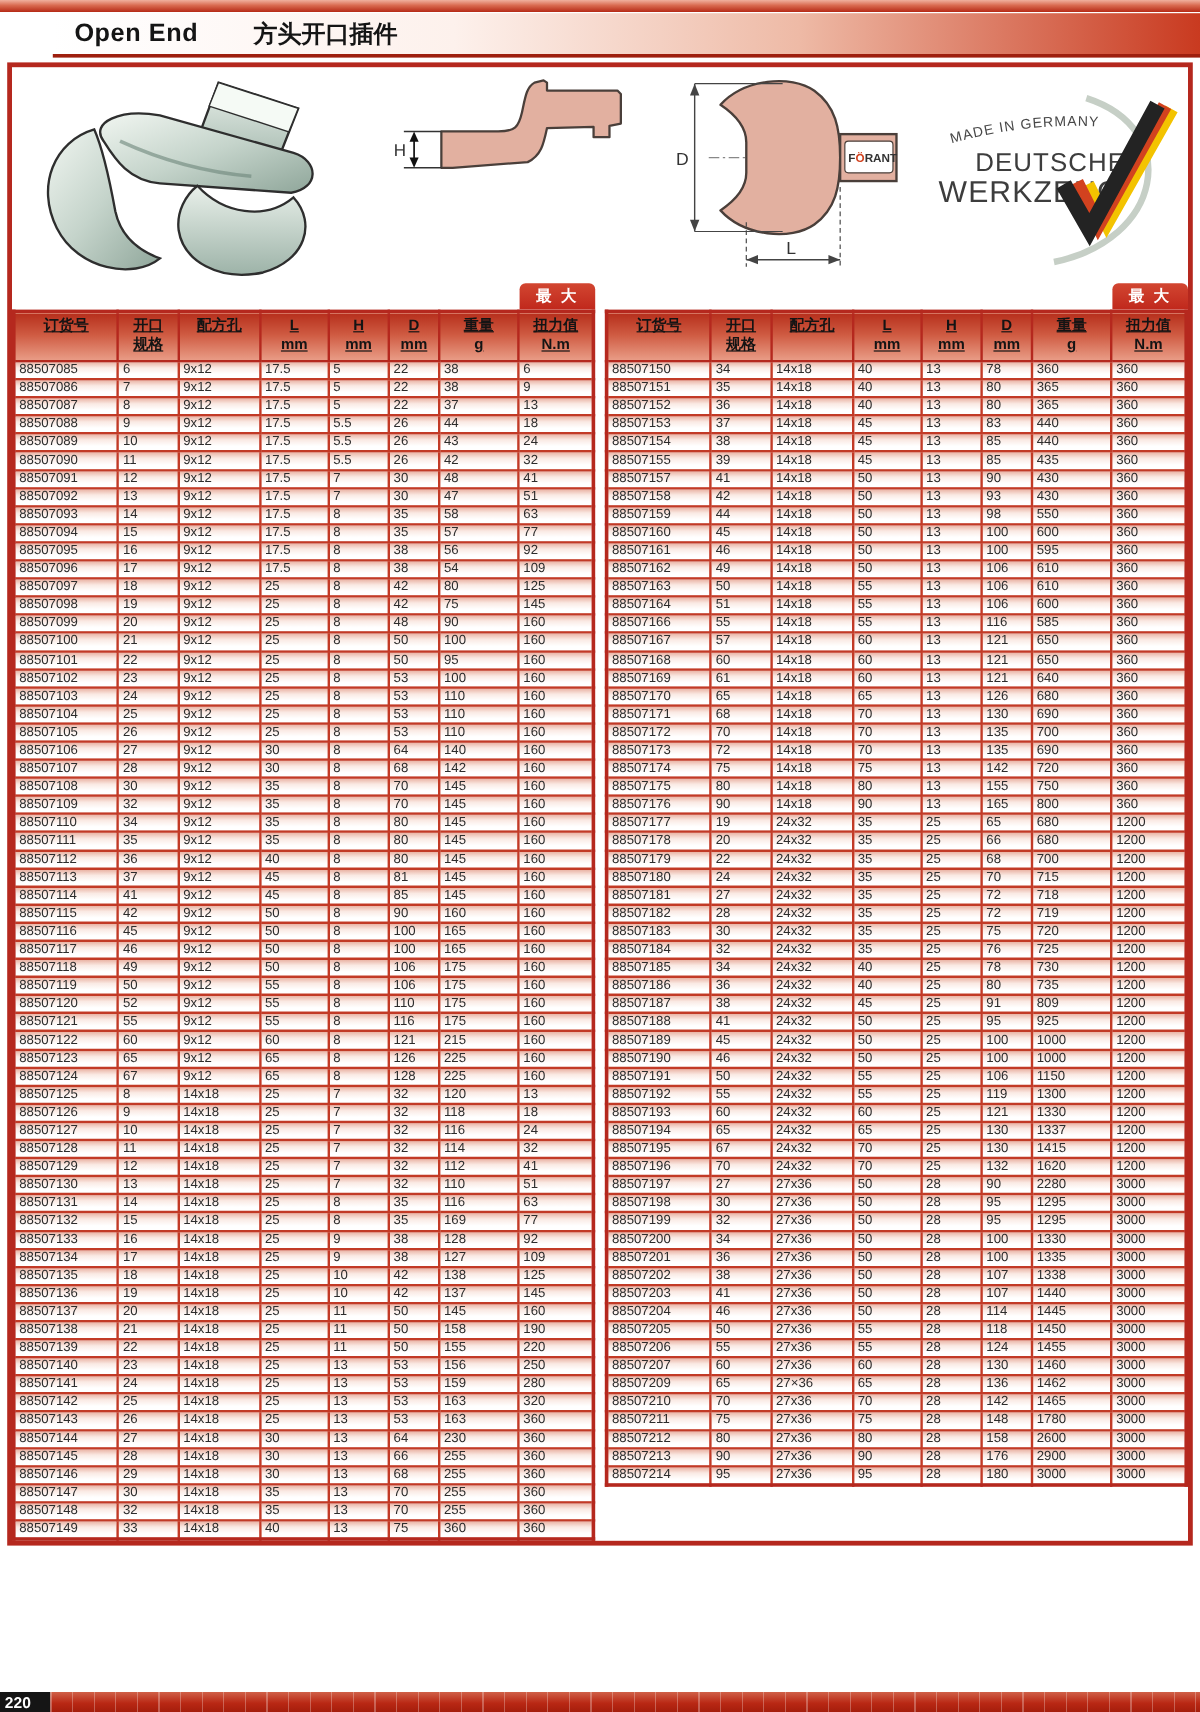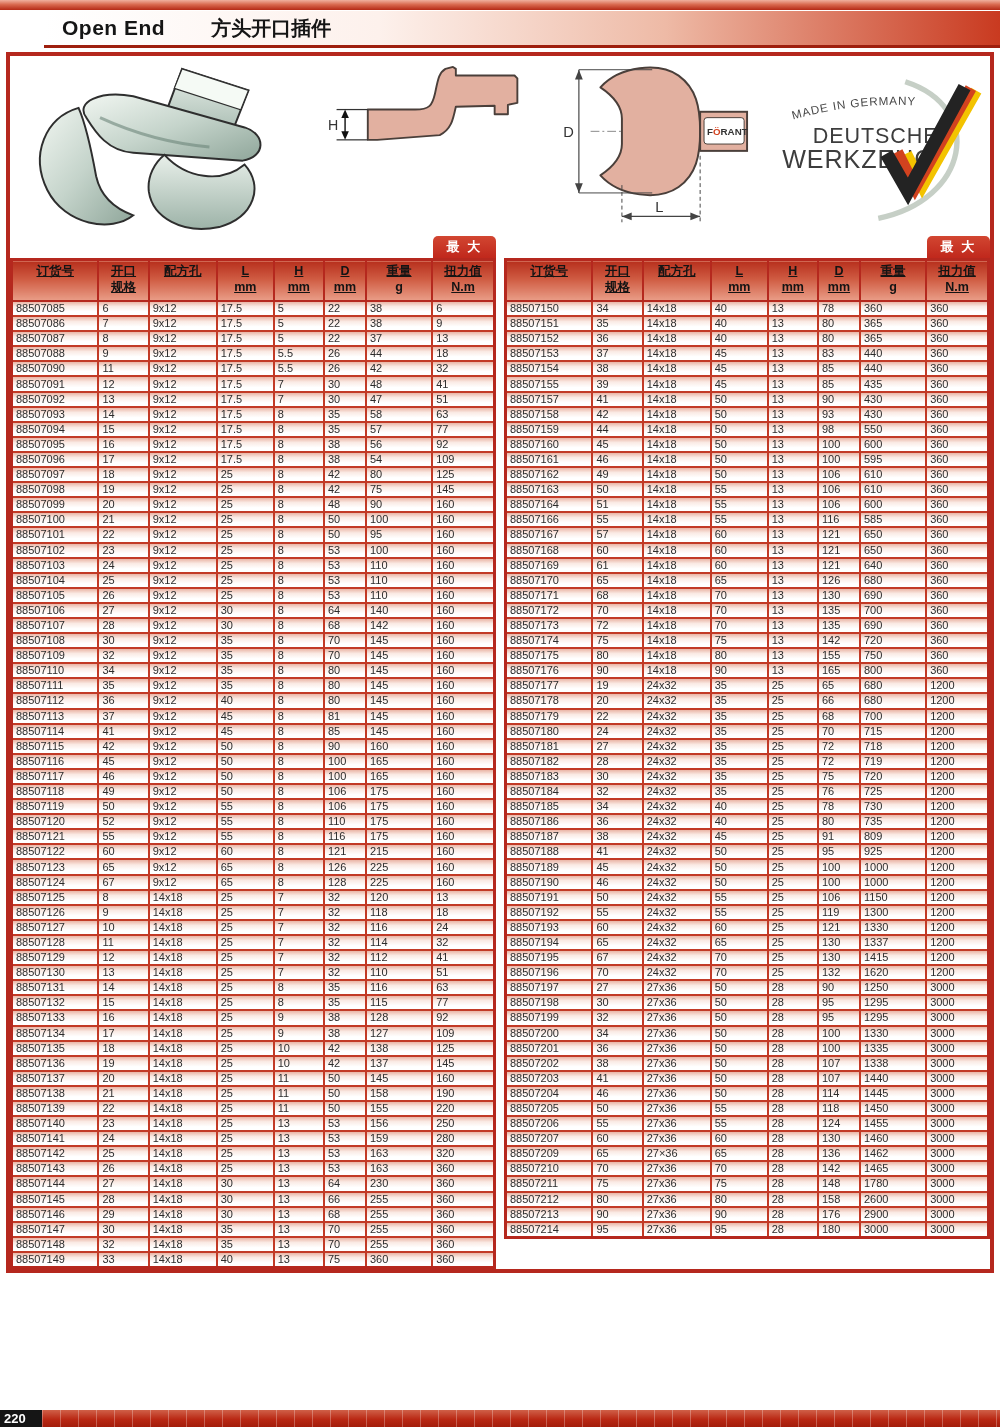--- a/index.html
+++ b/index.html
@@ -230,20 +230,30 @@
                 <td>88507088</td>
                 <td>9</td>
                 <td>9x12</td>
                 <td>17.5</td>
                 <td>5.5</td>
                 <td>26</td>
                 <td>44</td>
                 <td>18</td>
               </tr>
               <tr>
+                <td>88507089</td>
+                <td>10</td>
+                <td>9x12</td>
+                <td>17.5</td>
+                <td>5.5</td>
+                <td>26</td>
+                <td>43</td>
+                <td>24</td>
+              </tr>
+              <tr>
                 <td>88507090</td>
                 <td>11</td>
                 <td>9x12</td>
                 <td>17.5</td>
                 <td>5.5</td>
                 <td>26</td>
                 <td>42</td>
                 <td>32</td>
               </tr>
               <tr>
@@ -656,21 +666,21 @@
                 <td>116</td>
                 <td>63</td>
               </tr>
               <tr>
                 <td>88507132</td>
                 <td>15</td>
                 <td>14x18</td>
                 <td>25</td>
                 <td>8</td>
                 <td>35</td>
-                <td>115</td>
+                <td>169</td>
                 <td>77</td>
               </tr>
               <tr>
                 <td>88507133</td>
                 <td>16</td>
                 <td>14x18</td>
                 <td>25</td>
                 <td>9</td>
                 <td>38</td>
                 <td>128</td>
@@ -1339,21 +1349,21 @@
                 <td>1620</td>
                 <td>1200</td>
               </tr>
               <tr>
                 <td>88507197</td>
                 <td>27</td>
                 <td>27x36</td>
                 <td>50</td>
                 <td>28</td>
                 <td>90</td>
-                <td>1250</td>
+                <td>2280</td>
                 <td>3000</td>
               </tr>
               <tr>
                 <td>88507198</td>
                 <td>30</td>
                 <td>27x36</td>
                 <td>50</td>
                 <td>28</td>
                 <td>95</td>
                 <td>1295</td>

